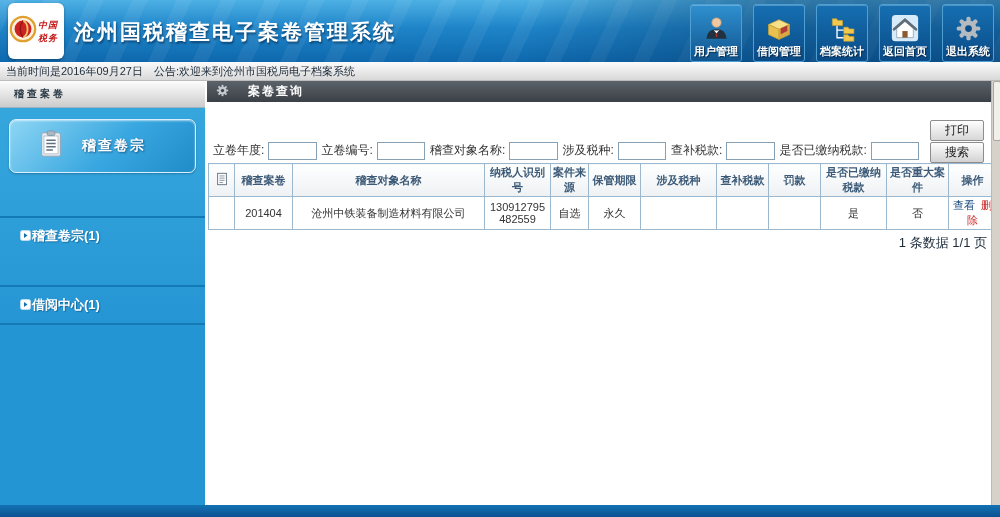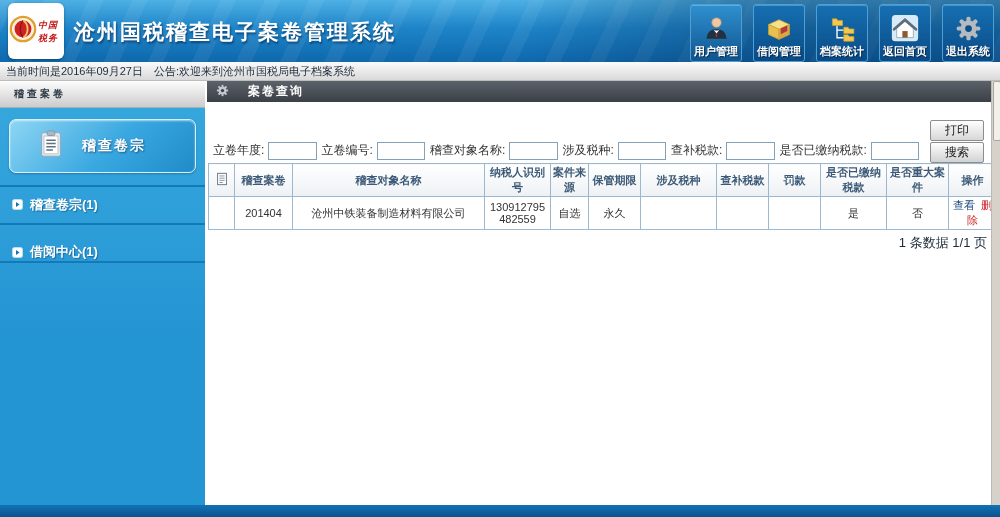--- a/index.html
+++ b/index.html
@@ -21,22 +21,22 @@
 
   
   .status-bar{height:18px;background:linear-gradient(180deg,#fbfbfb,#d9d9d9);border-bottom:1px solid #bcbcbc;font-size:11px;color:#1d2b3a;line-height:18px;padding-left:6px;}
 
   
   .body-wrap{display:flex;height:424px;}
   .sidebar{width:205px;background:linear-gradient(180deg,#38a9de 0%,#2495d3 60%,#2495d3 100%);display:flex;flex-direction:column;}
   .sidebar-header{height:26px;background:linear-gradient(180deg,#fdfdfd,#cccccc);border-bottom:1px solid #9fb3c1;color:#2c3b47;font-weight:bold;font-size:10px;line-height:26px;padding-left:14px;letter-spacing:3px;}
   .side-button{margin:11px 9px 12px 9px;height:52px;border-radius:7px;border:1px solid #d8eefb;background:linear-gradient(135deg,#8ed6f4 0%,#39a7e0 55%,#1f8cc9 100%);box-shadow:inset 0 1px 2px rgba(255,255,255,.6),0 1px 2px rgba(0,40,80,.3);display:flex;align-items:center;padding-left:26px;gap:16px;cursor:pointer;}
   .side-button .slabel{color:#fff;font-size:14px;font-weight:bold;letter-spacing:2px;text-shadow:1px 1px 2px rgba(0,40,80,.6);}
-  .side-item{height:36px;display:flex;align-items:center;padding-left:12px;gap:7px;color:#fff;font-size:13px;font-weight:bold;border-top:2px solid #1479b7;cursor:pointer;text-shadow:1px 1px 1px rgba(0,40,80,.4);}
-  .side-item.last{border-bottom:2px solid #1479b7;align-items:flex-end;}
+  .side-item{height:36px;display:flex;align-items:center;padding-left:20px;gap:1px;color:#fff;font-size:13px;font-weight:bold;border-top:2px solid #1479b7;cursor:pointer;text-shadow:1px 1px 1px rgba(0,40,80,.4);margin-top:31px;}
+  .side-item.last{border-bottom:2px solid #1479b7;}
 
   
   .main{flex:1;background:#fff;position:relative;}
   .main-titlebar{height:21px;margin-left:2px;background:linear-gradient(180deg,#5c626a,#3b4046);display:flex;align-items:center;gap:19px;padding-left:9px;color:#fff;font-size:12px;font-weight:bold;letter-spacing:2px;}
   .btn-print{position:absolute;top:39px;right:16px;width:52px;height:19px;background:linear-gradient(180deg,#fefefe,#d7d7d7);border:1px solid #8d8d8d;border-radius:2px;font-size:12px;color:#222;text-align:center;line-height:19px;cursor:pointer;}
   .btn-search{position:absolute;top:61px;right:16px;width:52px;height:19px;background:linear-gradient(180deg,#fefefe,#d2d2d2);border:1px solid #8d8d8d;border-radius:2px;font-size:12px;color:#222;text-align:center;line-height:19px;cursor:pointer;}
   .form-row{position:absolute;top:59px;left:8px;right:76px;height:21px;display:flex;align-items:center;font-size:12px;color:#333;white-space:nowrap;}
   .form-row label{margin-right:4px;}
   .form-row input{flex:1;min-width:28px;height:16px;border:1px solid #86a0b6;margin-right:5px;font-size:11px;padding:0 2px;}
 

